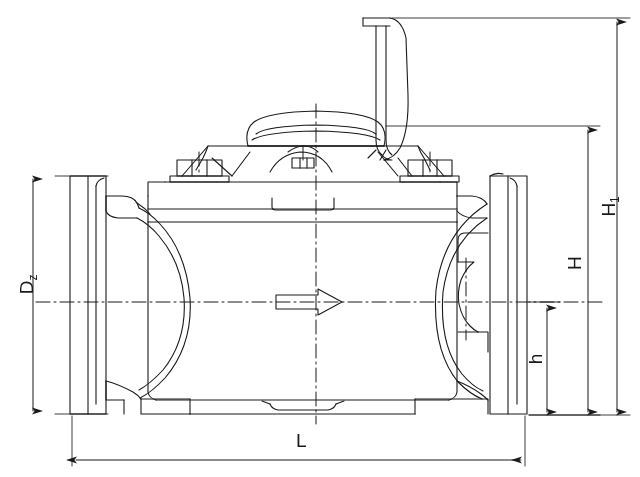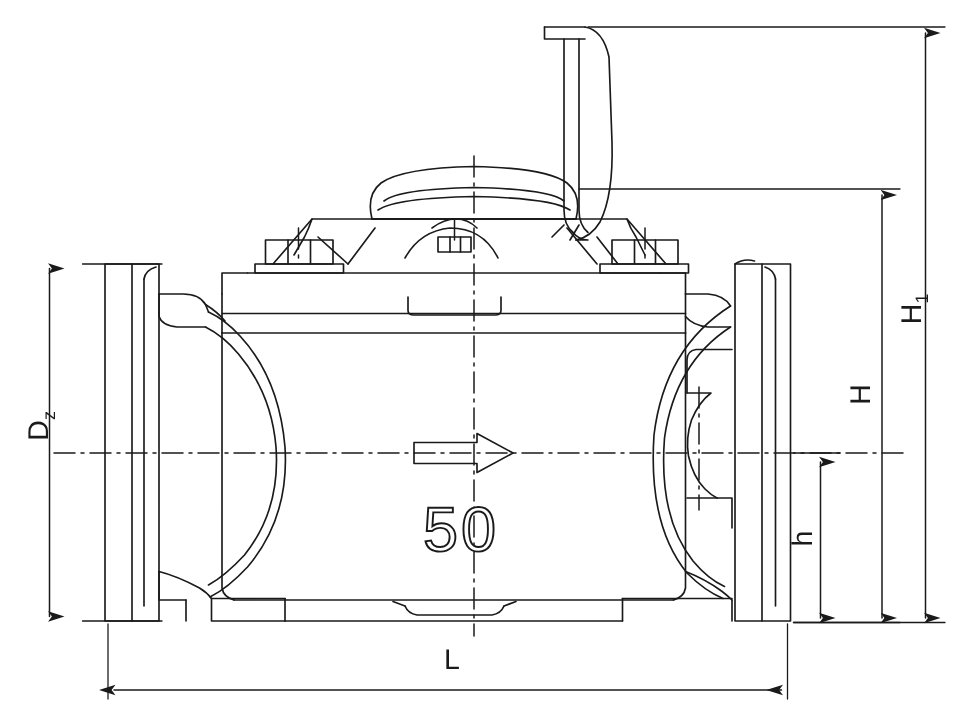--- a/index.html
+++ b/index.html
@@ -201,17 +201,14 @@
 </div>
 
 <div class="lbl rot" style="left:592px;top:194px;width:36px;text-align:center;">
   <span>H</span><sub>1</sub>
 </div>
 
 <div class="lbl rot" style="left:524px;top:348px;width:24px;text-align:center;">
   <span>h</span>
 </div>
 
-<div style="position:absolute;left:282px;top:332px;font-family:'Liberation Sans',sans-serif;
-            font-size:42px;font-weight:400;color:#ffffff;
-            -webkit-text-stroke:1.3px #1a1a1a;letter-spacing:2px;line-height:1;">50</div>
 
 </div>
 
 </body></html>

